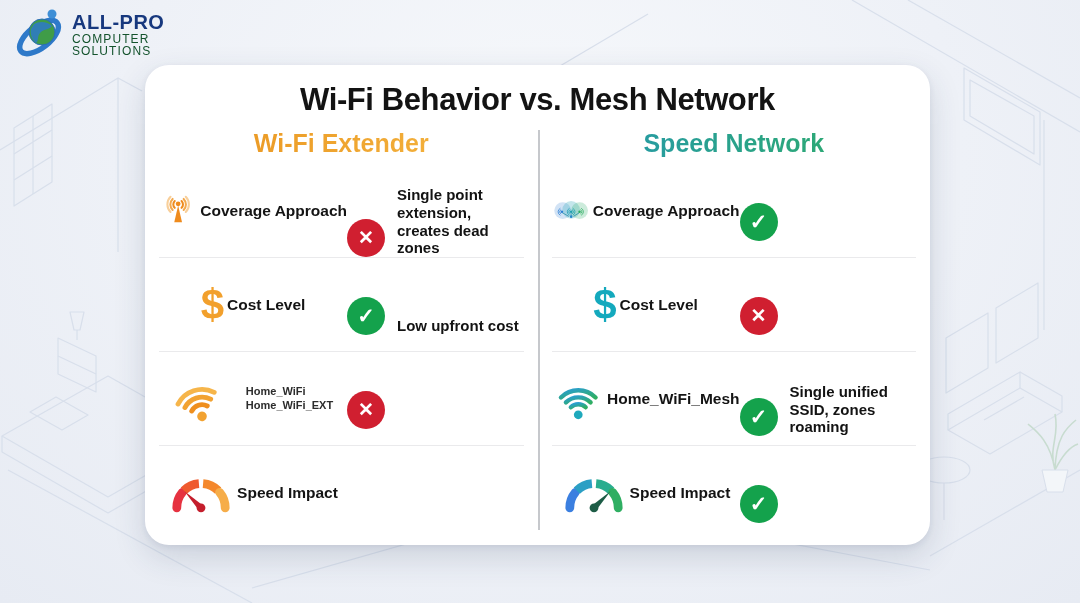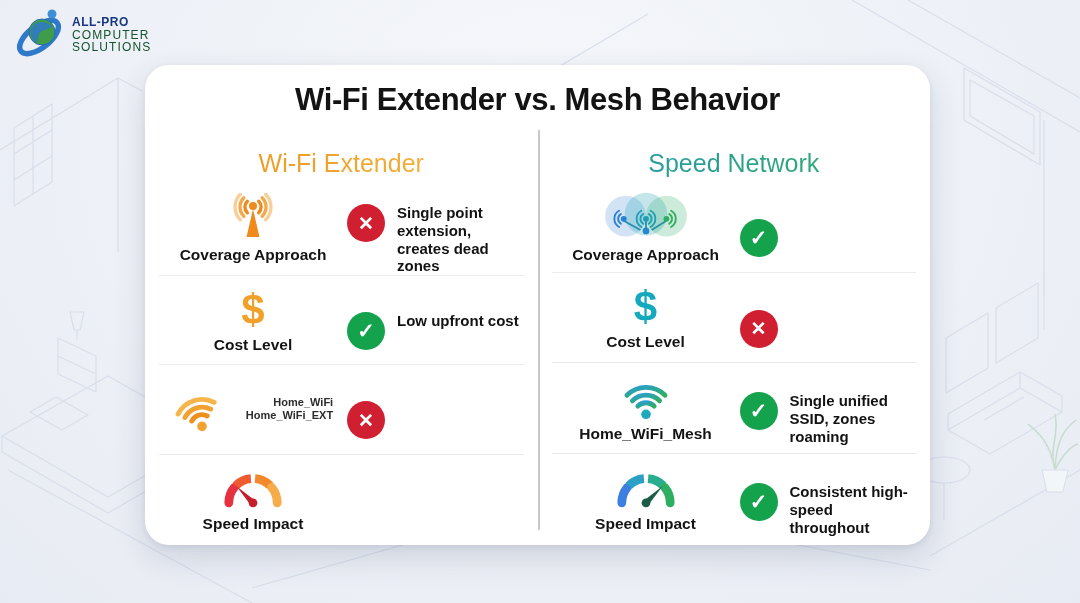--- a/index.html
+++ b/index.html
@@ -8,56 +8,56 @@
     font-family:"Liberation Sans", sans-serif;
     background: radial-gradient(ellipse at 50% 25%, #f6f8fb 0%, #eef1f7 55%, #e7ebf3 100%);
     position:relative;
   }
   
   #bg { position:absolute; inset:0; }
 
   
   .logo { position:absolute; left:12px; top:6px; display:flex; align-items:center; gap:4px; z-index:3; }
   .logo-text { display:flex; flex-direction:column; line-height:1.04; }
-  .logo-line1 { color:#17387e; font-weight:800; font-size:12px; letter-spacing:.5px; }
+  .logo-line1 { color:#17387e; font-weight:800; font-size:20px; letter-spacing:.5px; }
   .logo-line2, .logo-line3 { color:#14532d; font-weight:400; font-size:12px; letter-spacing:1.1px; }
 
   
   .card {
     position:absolute; left:145px; top:65px; width:785px; height:480px;
     background:#ffffff; border-radius:24px;
     box-shadow: 0 12px 32px rgba(40,55,90,.16), 0 2px 6px rgba(40,55,90,.08);
     z-index:2; padding-top:17px;
   }
   .card-title {
     text-align:center; font-size:31px; font-weight:800; color:#131313; letter-spacing:-.4px;
   }
   .cols { display:flex; position:relative; margin-top:8px; height:418px; }
   .v-divider { position:absolute; left:50%; top:4px; bottom:14px; width:2px; background:#c6c8cc; }
   .col { flex:1; padding:0 12px; display:flex; flex-direction:column; }
-  .col-heading { text-align:center; font-size:25px; font-weight:400; height:38px; line-height:34px;margin-top:20px; }
+  .col-heading { text-align:center; font-size:25px; font-weight:700; height:38px; line-height:34px; }
   .heading-extender {
     background:linear-gradient(90deg,#e8921d,#f6b843);
     -webkit-background-clip:text; background-clip:text; color:transparent;
   }
   .heading-mesh {
     background:linear-gradient(90deg,#2496b4,#2fae62);
     -webkit-background-clip:text; background-clip:text; color:transparent;
   }
   .row { display:flex; align-items:center; height:94px; border-bottom:1px solid #eaeaec; margin:0 2px; }
   .row:last-child { border-bottom:none; }
-  .icon-block { width:188px; display:flex; flex-direction:column; align-items:center; justify-content:center; gap:3px; }
+  .icon-block { width:188px; display:flex; flex-direction:row; align-items:center; justify-content:center; gap:3px; }
   .icon-label { font-size:15.5px; font-weight:700; color:#141414; white-space:nowrap; }
   .wifi-ssid { display:flex; align-items:center; }
-  .ssid-labels { display:flex; flex-direction:column; line-height:1.25; margin-left:15px;align-items:flex-end; }
+  .ssid-labels { display:flex; flex-direction:column; line-height:1.25; margin-left:15px; }
   .ssid { font-size:11px; font-weight:700; color:#2c2c2c; white-space:nowrap; }
   .dollar-orange { font-size:42px; font-weight:800; color:#f2a02c; line-height:46px; }
   .dollar-teal   { font-size:42px; font-weight:800; color:#14a9bd; line-height:46px; }
 
-  .result { display:flex; align-items:flex-start; gap:12px; flex:1;margin-top:22px; }
+  .result { display:flex; align-items:flex-end; gap:12px; flex:1;margin-top:22px; }
   .status { width:38px; height:38px; min-width:38px; border-radius:50%; color:#fff;
             display:flex; align-items:center; justify-content:center;
             font-size:19px; font-weight:900; }
   .status.negative { background:#d01f30; }
   .status.positive { background:#14a24c; }
   .status.negative::before { content:"✕"; }
   .status.positive::before { content:"✓"; font-size:21px; }
   .result-text { font-size:15px; font-weight:700; color:#131313; line-height:1.18; max-width:172px; }
 </style>
 </head>
@@ -118,21 +118,21 @@
     <circle cx="40" cy="8" r="4.5" fill="#3f8fd6"></circle>
   </svg>
   <div class="logo-text">
     <span class="logo-line1">ALL-PRO</span>
     <span class="logo-line2">COMPUTER</span>
     <span class="logo-line3">SOLUTIONS</span>
   </div>
 </div>
 
 <div class="card">
-  <div class="card-title">Wi-Fi Extender vs. Mesh Behavior</div>
+  <div class="card-title">Wi-Fi Behavior vs. Mesh Network</div>
 
   <div class="cols">
     <div class="v-divider"></div>
 
     <div class="col">
       <div class="col-heading heading-extender">Wi-Fi Extender</div>
 
       <div class="row">
         <div class="icon-block">
           <svg width="64" height="50" viewBox="0 0 64 50">
@@ -265,18 +265,17 @@
             <path d="M14.4,18.4 A22 22 0 0 1 28.1,12.1" stroke="#2b9fc4" stroke-width="8" fill="none"></path>
             <path d="M31.9,12.1 A22 22 0 0 1 45.6,18.4" stroke="#29ad8f" stroke-width="8" fill="none"></path>
             <path d="M46.9,19.9 A22 22 0 0 1 52,34" stroke="#2fae62" stroke-width="8" fill="none" stroke-linecap="round"></path>
             <polygon points="45,19 28.2,31.8 32,36.2" fill="#1d5c46"></polygon>
             <circle cx="30" cy="34" r="4" fill="#1d5c46"></circle>
           </svg>
           <span class="icon-label">Speed Impact</span>
         </div>
         <div class="result">
           <span class="status positive"></span>
-          <span class="result-text">Consistent high-speed throughout</span>
         </div>
       </div>
     </div>
   </div>
 </div>
 
 </body></html>

